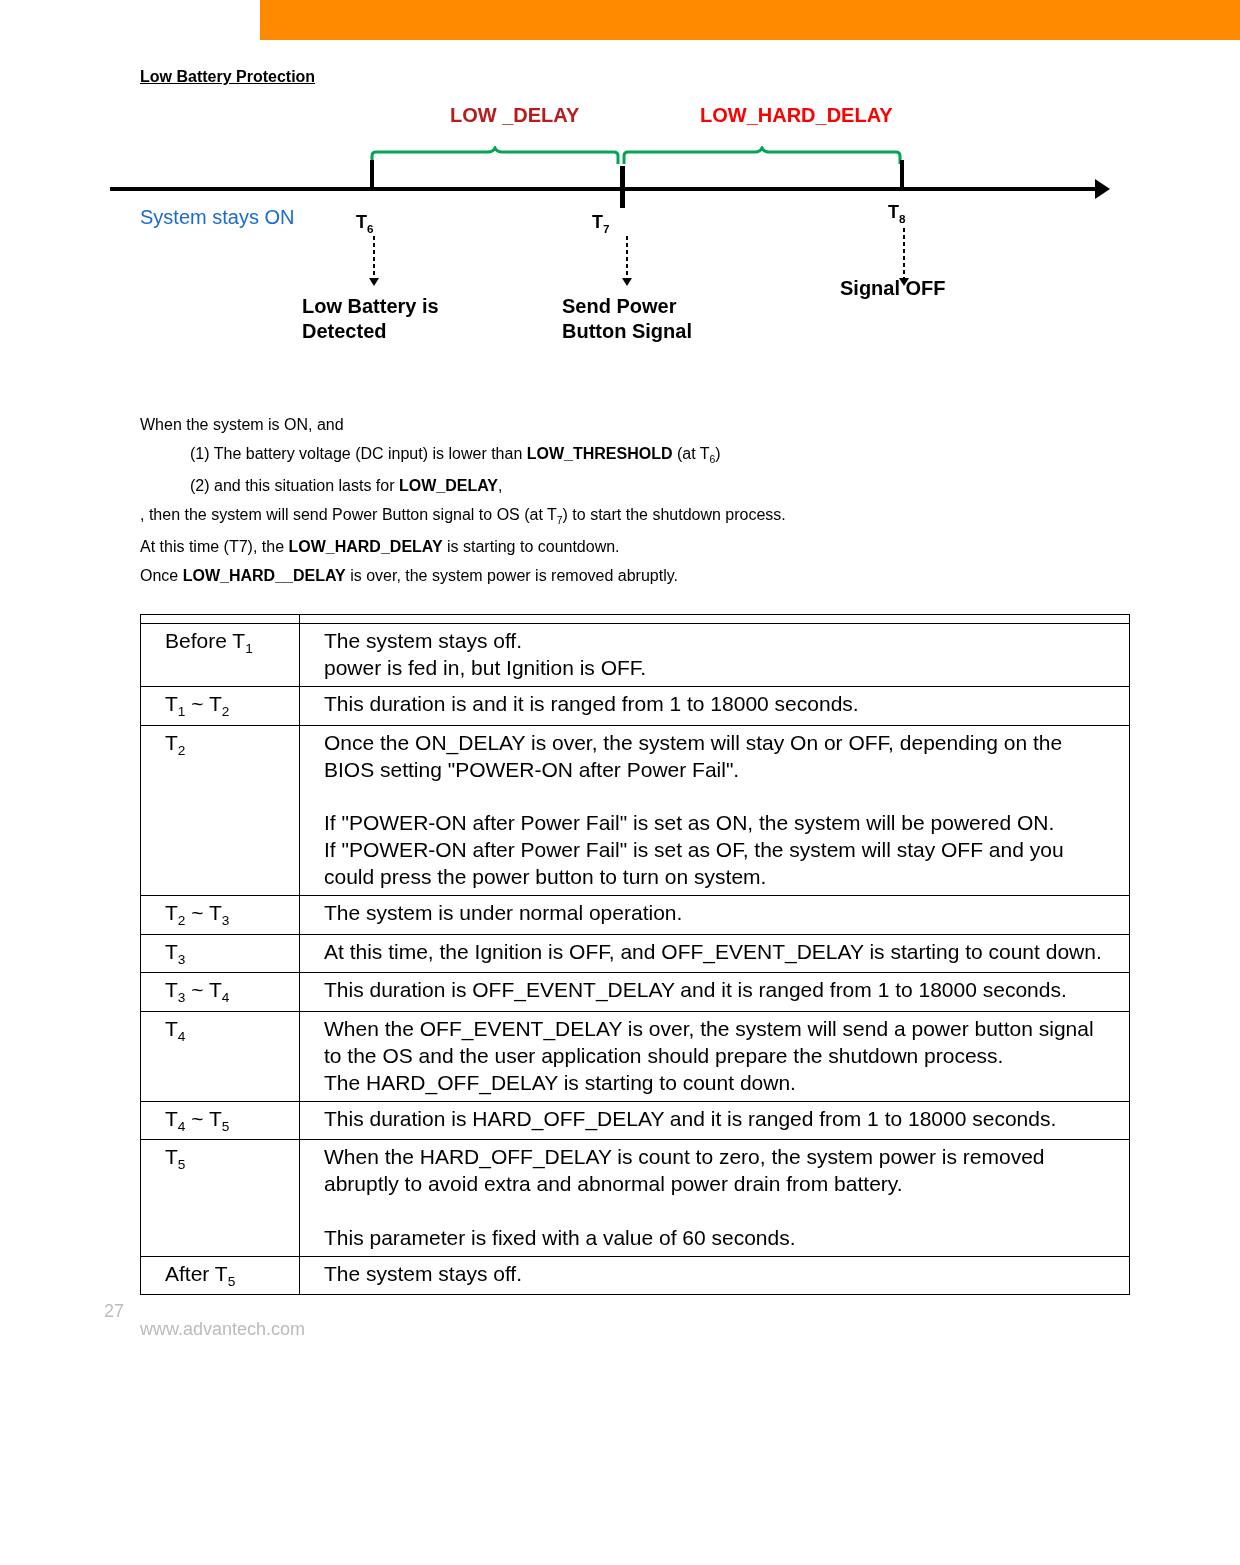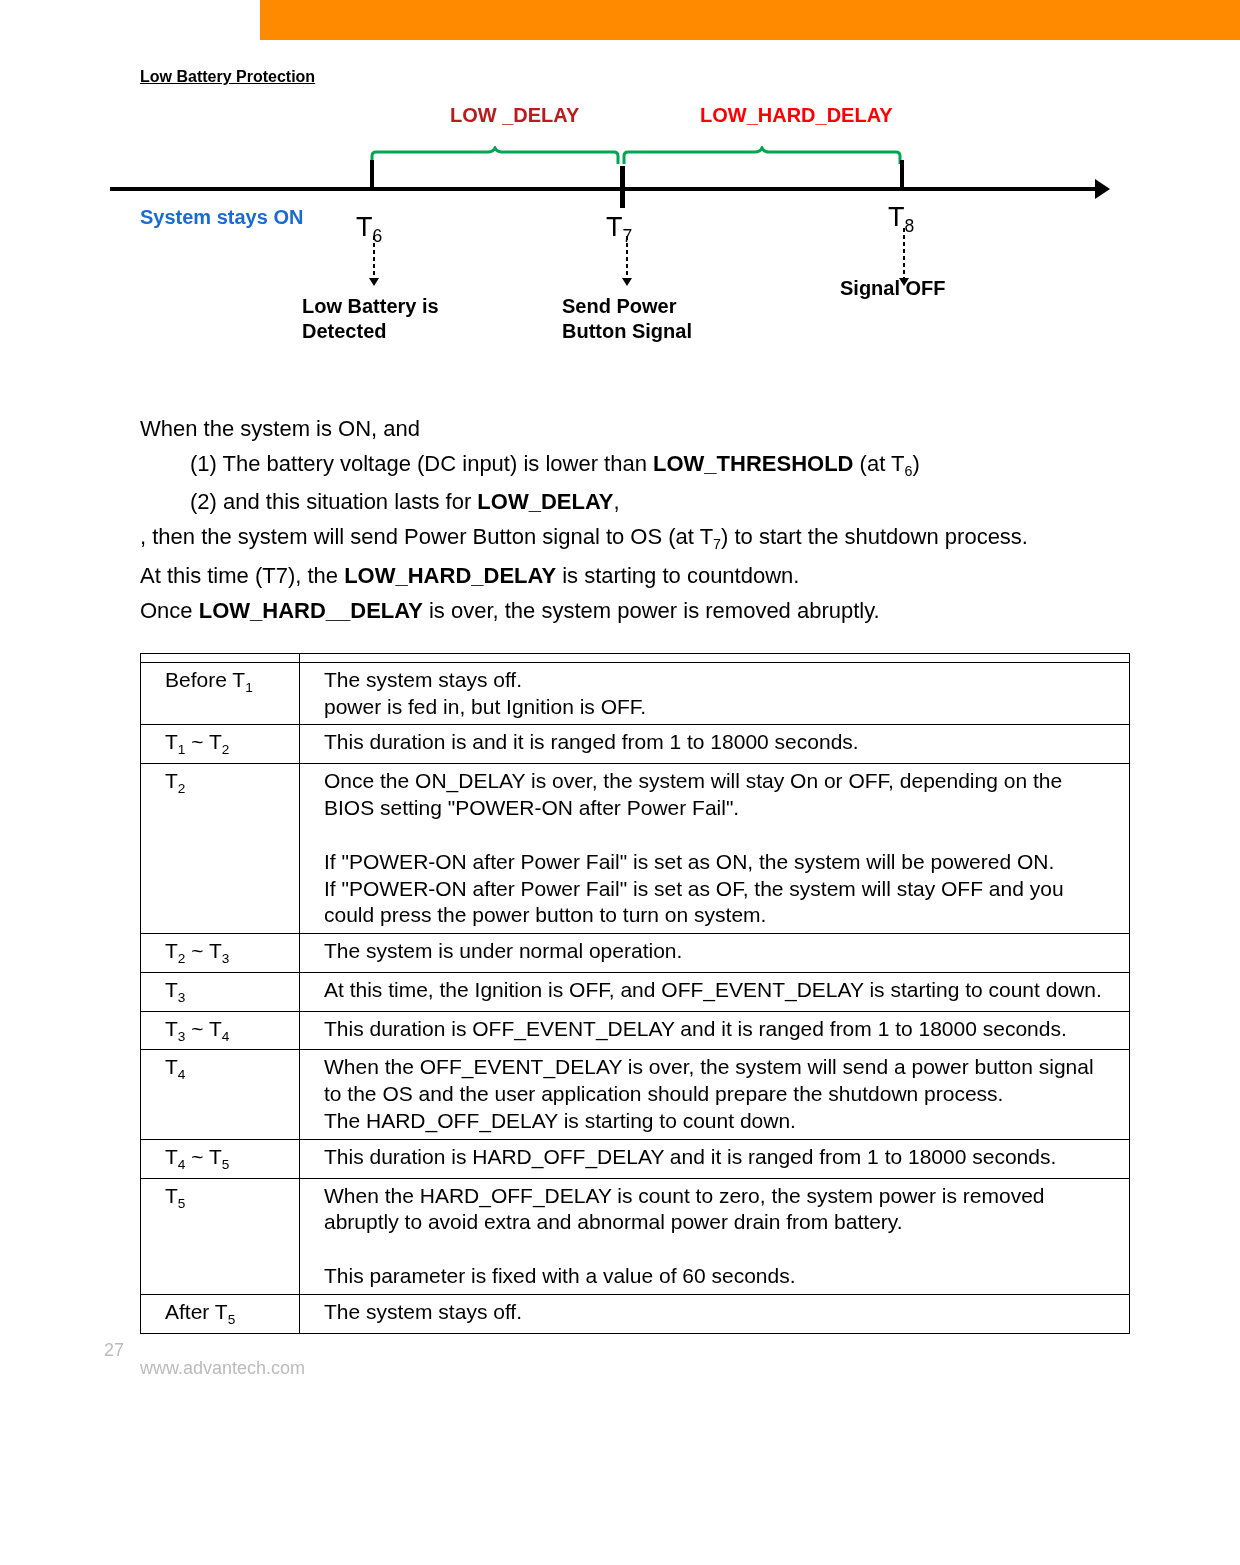--- a/index.html
+++ b/index.html
@@ -8,25 +8,25 @@
   .topbar .whitebox{background:#fff;width:260px;height:40px}
   .content{padding:28px 110px 40px 140px}
   .h-underline{font-size:16px;text-decoration:underline;margin:0 0 18px 0}
   .diagram{position:relative;width:960px;height:280px;margin-bottom:30px}
   .lowdelay{position:absolute;left:310px;top:0;color:#b91c1c;font-weight:bold;font-size:20px}
   .lowharddelay{position:absolute;left:560px;top:0;color:#ff0000;font-weight:bold;font-size:20px}
   .brace{position:absolute;top:42px;height:18px}
   .brace svg{display:block}
   .axis{position:absolute;left:-30px;top:70px;width:1000px;height:30px}
   .tick{position:absolute;top:56px;width:4px;height:30px;background:#000}
-  .tlabel{position:absolute;font-weight:normal;font-size:27px}
-  .stayon{position:absolute;left:0;top:102px;color:#1a6ad6;font-weight:bold;font-size:20px}
+  .tlabel{position:absolute;font-weight:bold;font-size:18px}
+  .stayon{position:absolute;left:0;top:102px;color:#1a6ad6;font-weight:normal;font-size:20px}
   .darrow{position:absolute;top:132px;height:48px}
   .evt{position:absolute;top:190px;font-weight:bold;font-size:20px;line-height:1.25}
-  .para{font-size:22px;line-height:1.32;margin:0 0 6px 0}
+  .para{font-size:16px;line-height:1.32;margin:8px 0 6px 0}
   .para .bold{font-weight:bold}
   sub{font-size:65%}
   table.tbl{border-collapse:collapse;width:100%;margin-top:28px;font-size:21px}
   table.tbl td{border:1px solid #000;padding:4px 24px;vertical-align:top;line-height:1.28}
   table.tbl td:first-child{width:110px;white-space:nowrap}
   .footer{position:relative;height:30px;margin-top:-26px;padding-left:104px;font-size:18px;color:#bbb}
 </style>
 </head>
 <body>
 
@@ -60,21 +60,21 @@
           </svg>
       </div>
 
       <div class="tick" style="left:230px"></div>
       <div class="tick" style="left:480px;height:42px;top:62px;width:5px"></div>
       <div class="tick" style="left:760px"></div>
 
       <span class="stayon">System stays ON</span>
 
       <span class="tlabel" style="left:216px;top:108px"><span>T</span><sub>6</sub></span>
-      <span class="tlabel" style="left:466px;top:108px"><span>T</span><sub>7</sub></span>
+      <span class="tlabel" style="left:452px;top:108px"><span>T</span><sub>7</sub></span>
       <span class="tlabel" style="left:748px;top:98px"><span>T</span><sub>8</sub></span>
 
       <div class="darrow" style="left:228px">
         <svg width="12" height="50">
             <line x1="6" y1="0" x2="6" y2="42" stroke="#000" stroke-width="2" stroke-dasharray="4 3"></line>
             <polygon points="1,42 11,42 6,50" fill="#000"></polygon>
           </svg>
       </div>
       <div class="darrow" style="left:481px">
         <svg width="12" height="50">

